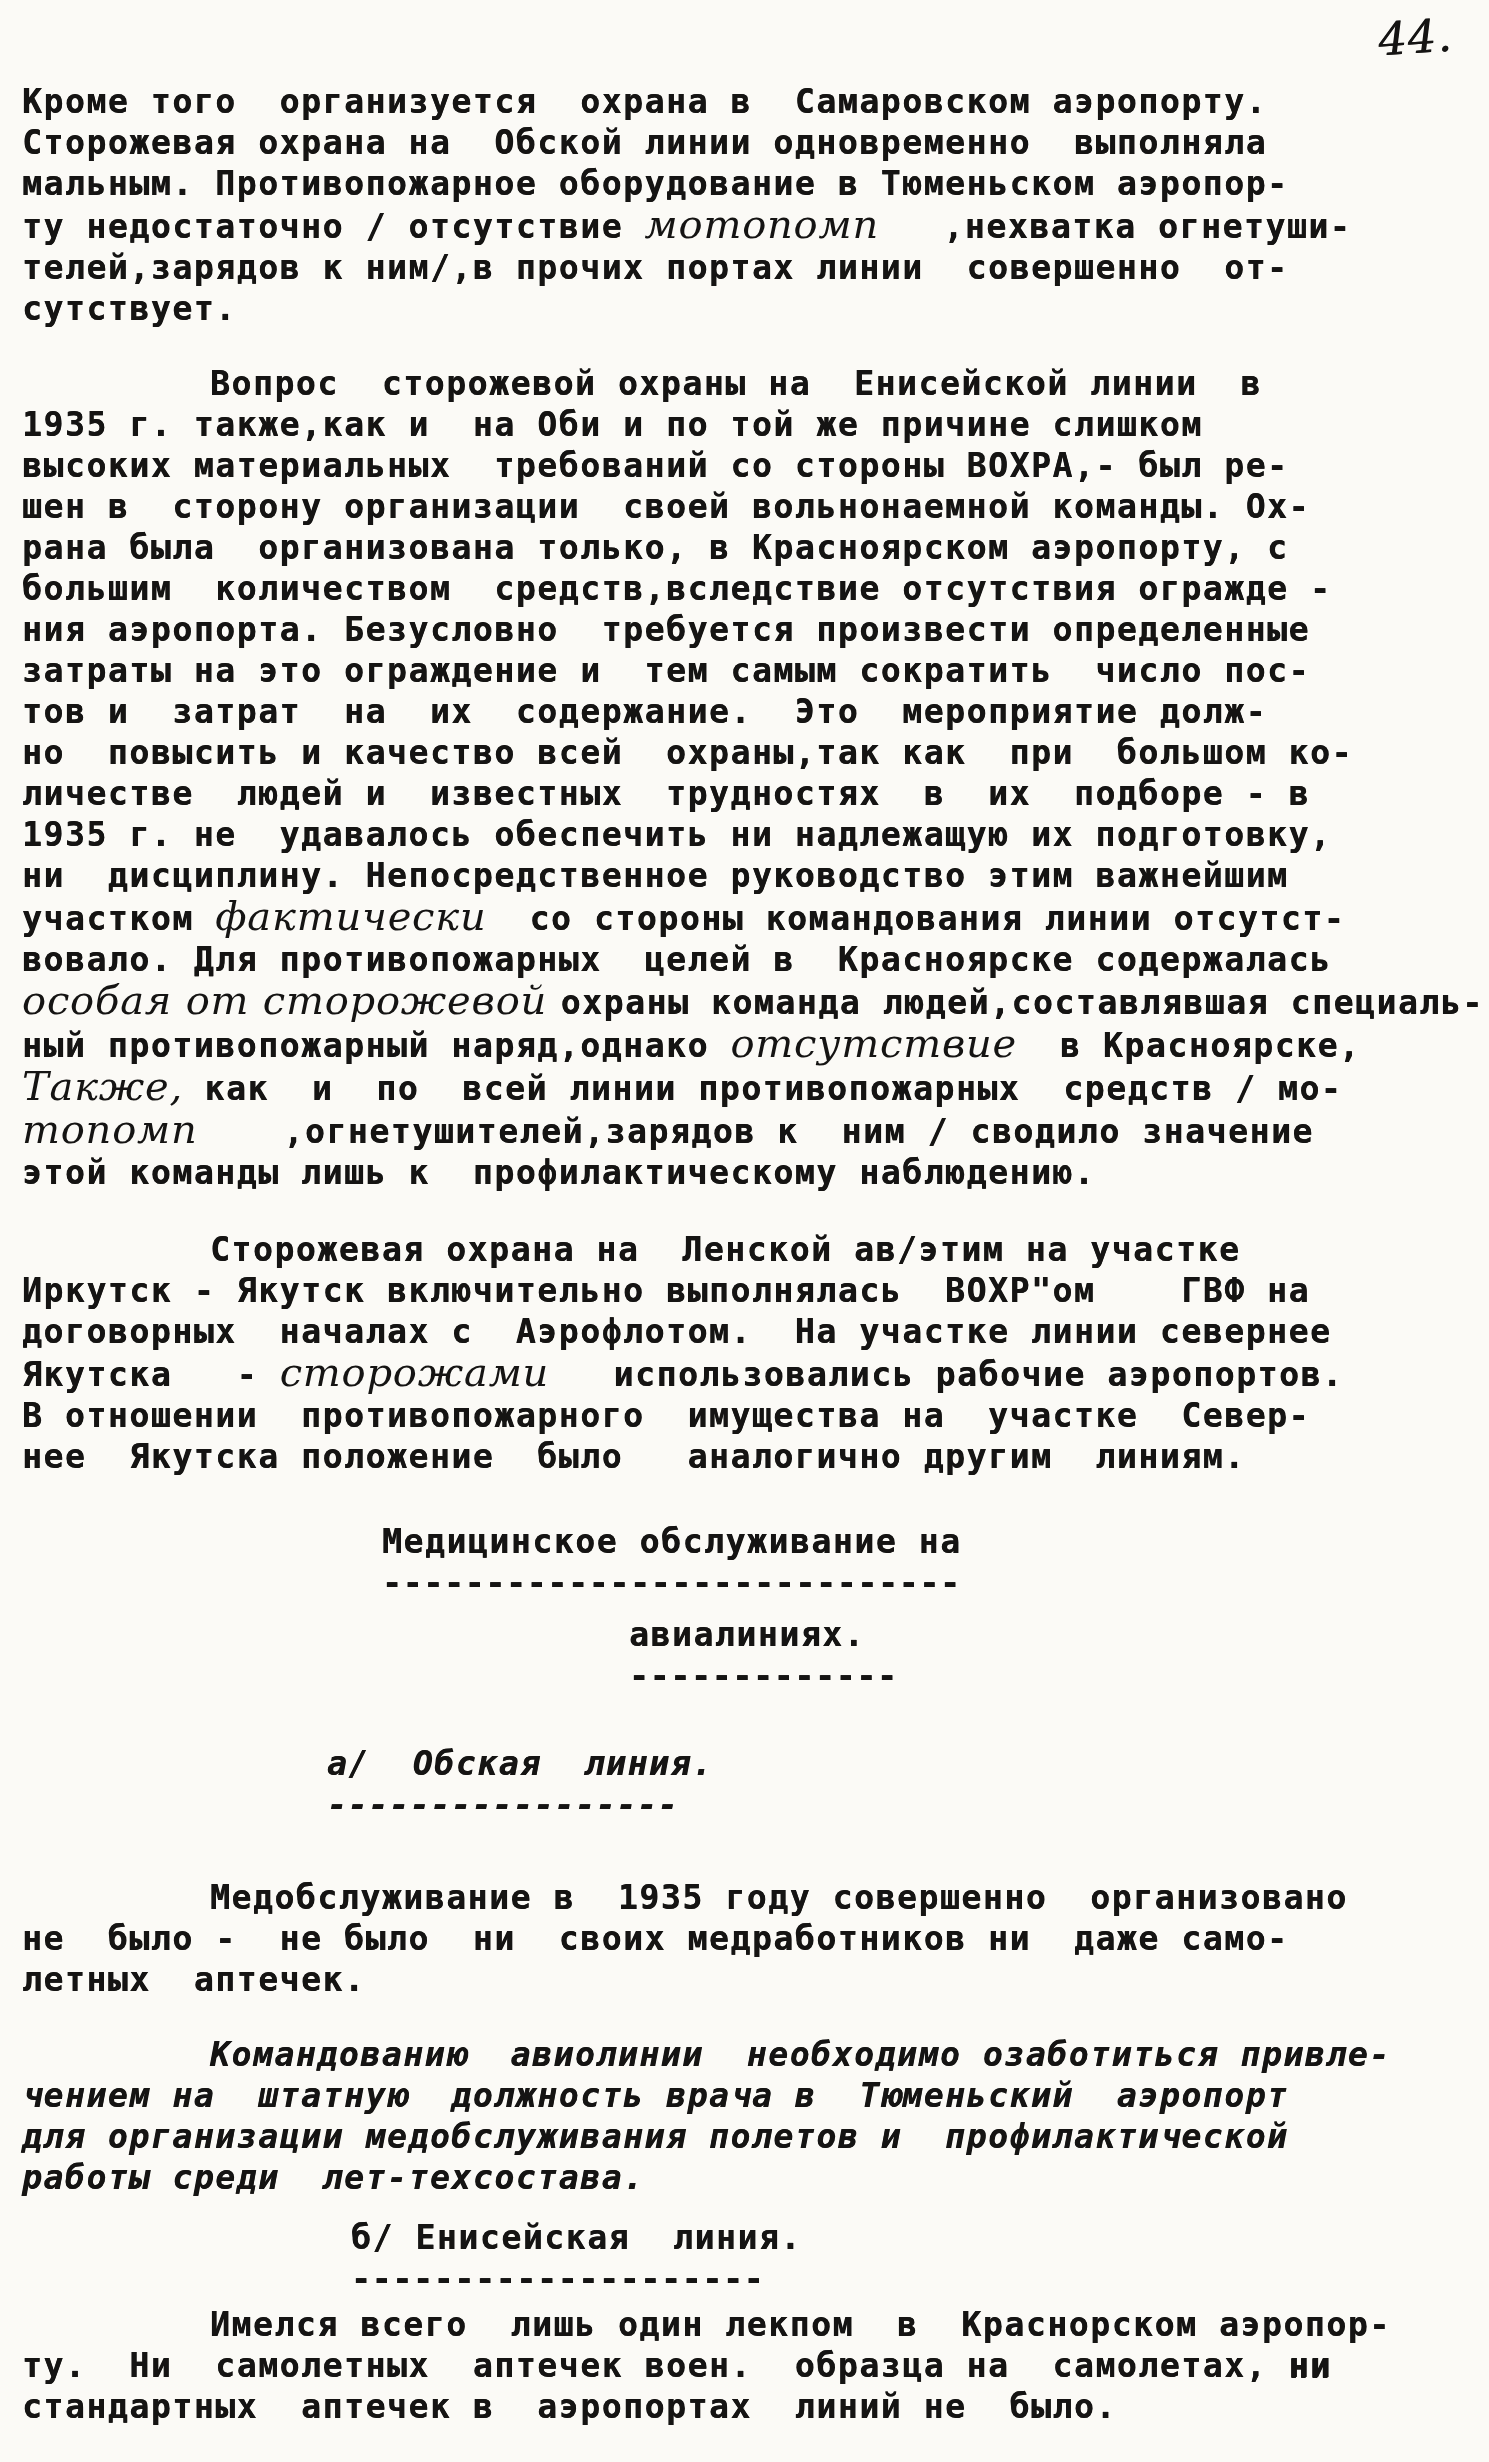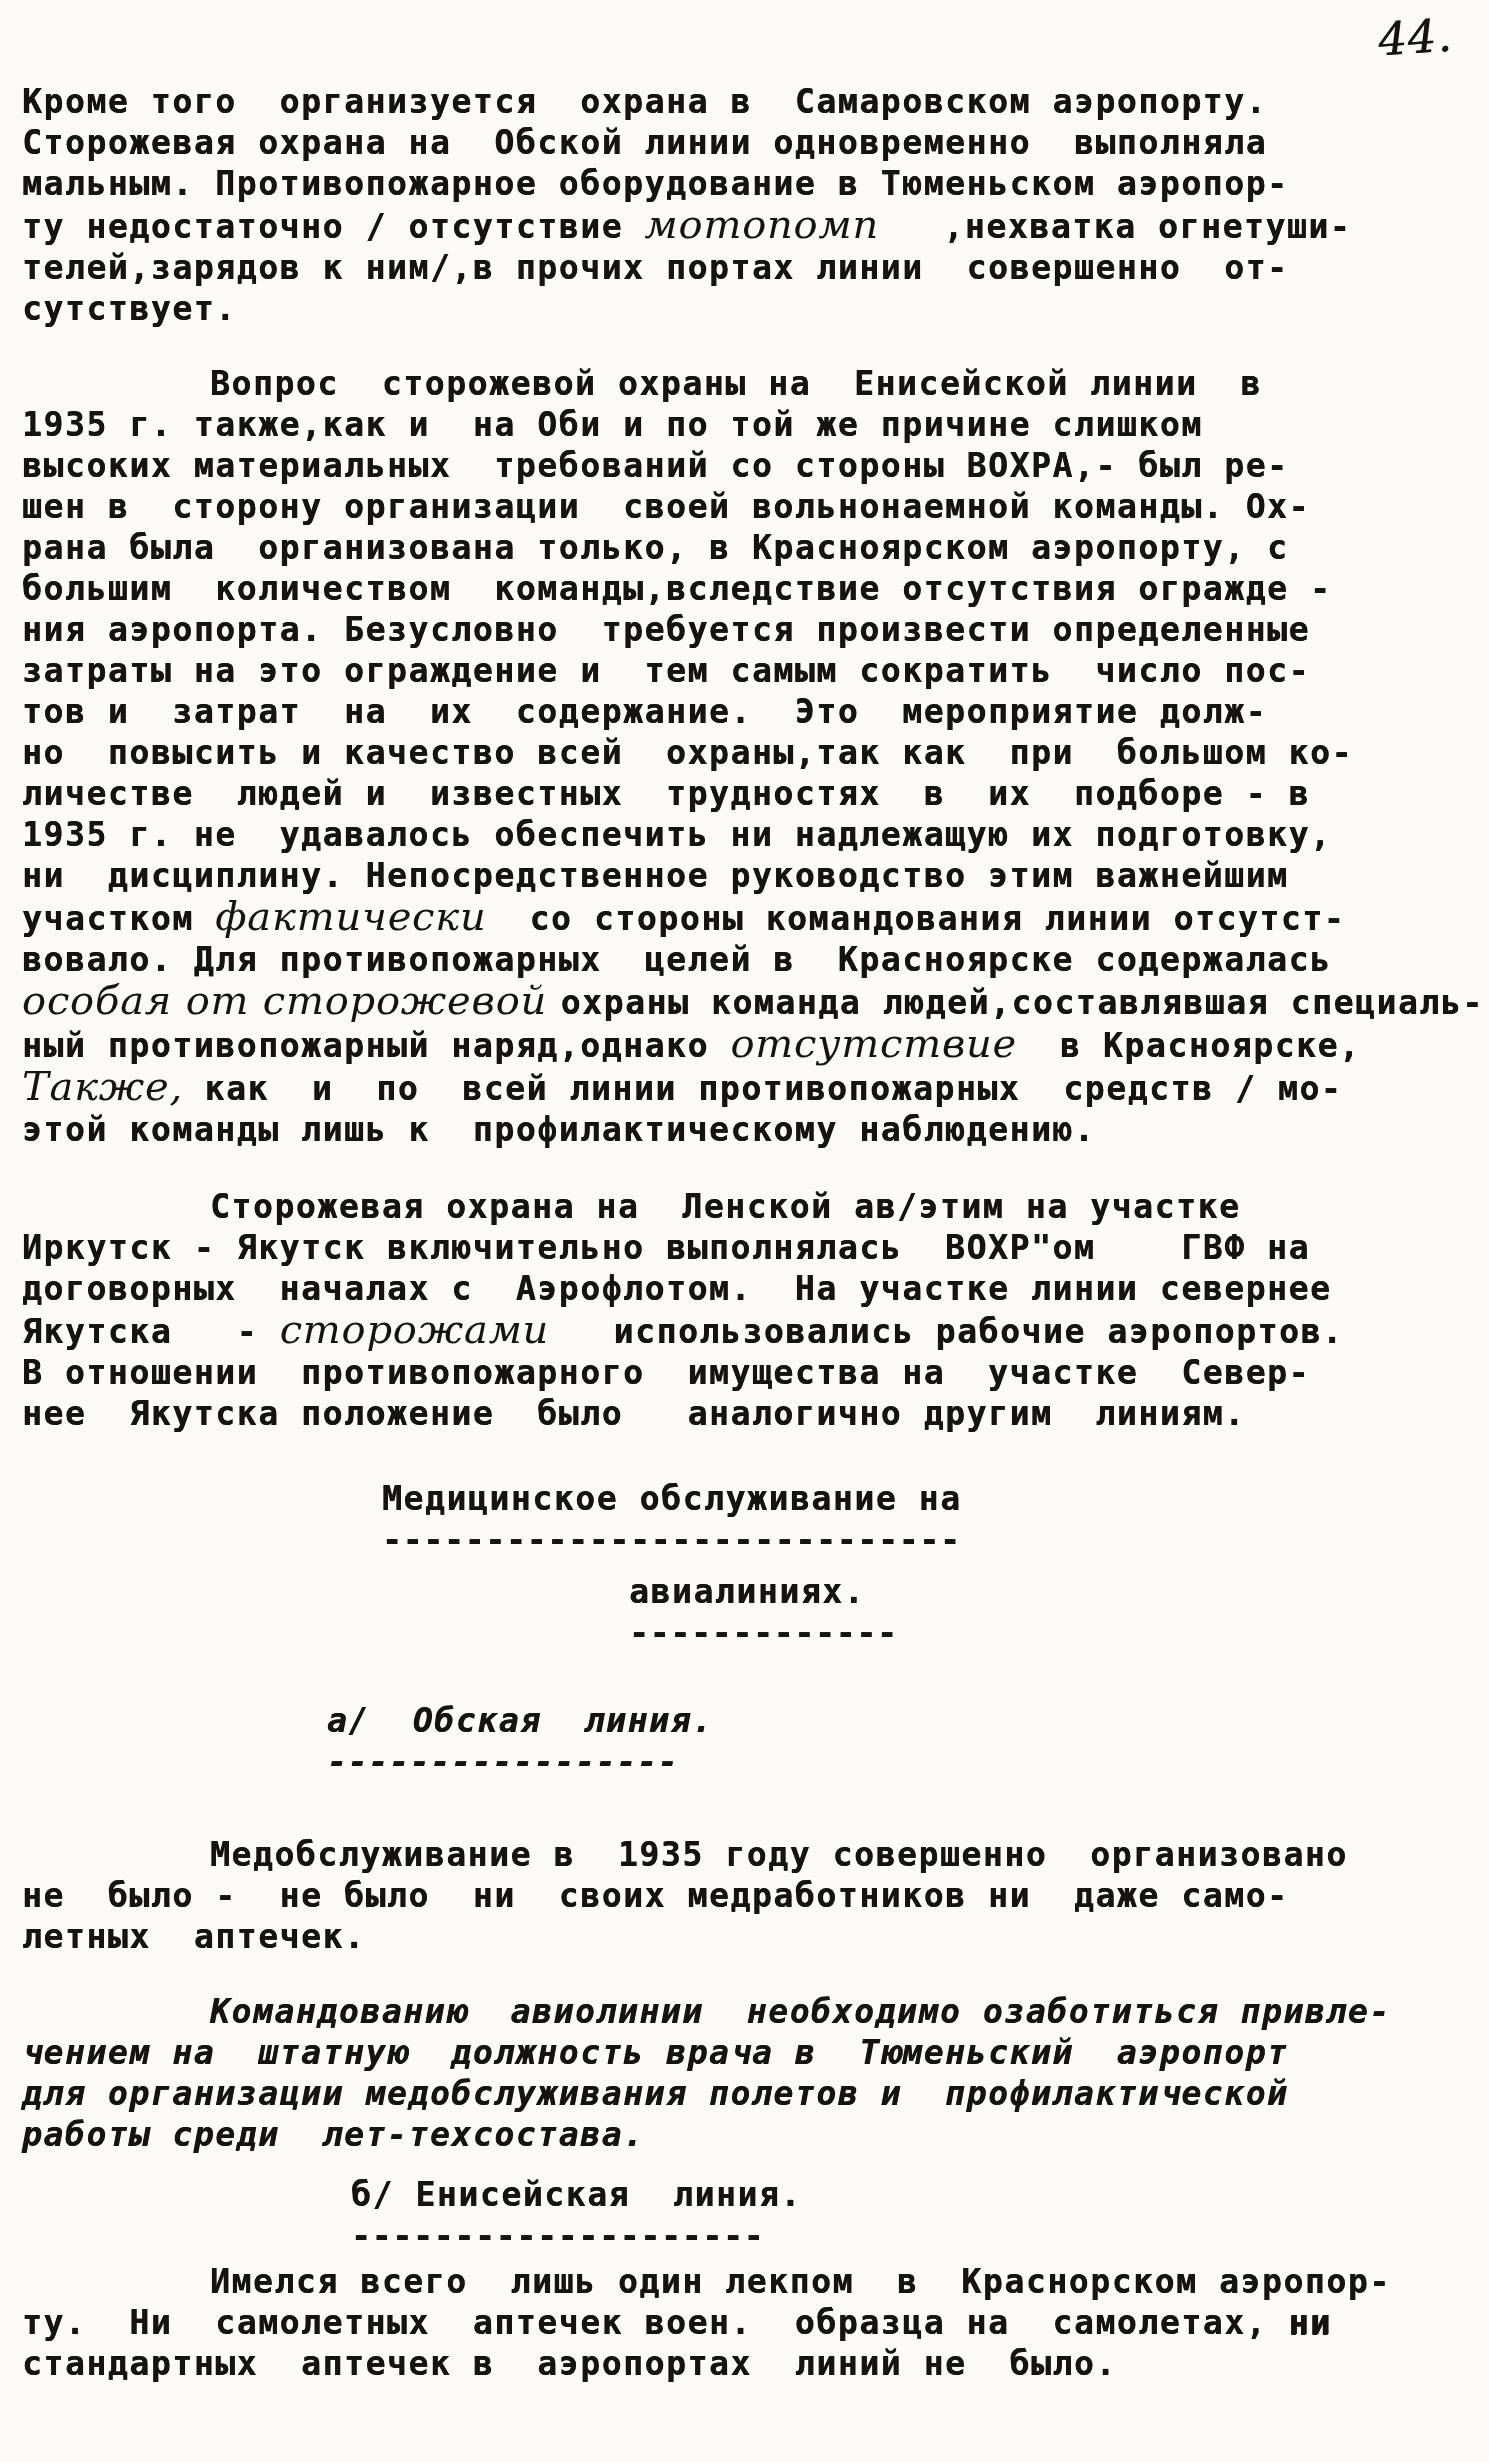--- a/index.html
+++ b/index.html
@@ -67,33 +67,34 @@
         <div class="line" data-name="text-line"><span data-name="typed-text">ту недостаточно / отсутствие </span><span class="hw" data-name="handwritten-text">мотопомп</span><span data-name="typed-text">   ,нехватка огнетуши-</span></div>
         <div class="line" data-name="text-line"><span data-name="typed-text">телей,зарядов к ним/,в прочих портах линии  совершенно  от-</span></div>
         <div class="line" data-name="text-line"><span data-name="typed-text">сутствует.</span></div>
       </div>
       <div class="para" data-name="paragraph-guard-yenisei">
         <div class="line indent" data-name="text-line"><span data-name="typed-text">Вопрос  сторожевой охраны на  Енисейской линии  в</span></div>
         <div class="line" data-name="text-line"><span data-name="typed-text">1935 г. также,как и  на Оби и по той же причине слишком</span></div>
         <div class="line" data-name="text-line"><span data-name="typed-text">высоких материальных  требований со стороны ВОХРА,- был ре-</span></div>
         <div class="line" data-name="text-line"><span data-name="typed-text">шен в  сторону организации  своей вольнонаемной команды. Ох-</span></div>
         <div class="line" data-name="text-line"><span data-name="typed-text">рана была  организована только, в Красноярском аэропорту, с</span></div>
-        <div class="line" data-name="text-line"><span data-name="typed-text">большим  количеством  команды,вследствие отсутствия огражде -</span></div>
+        <div class="line" data-name="text-line"><span data-name="typed-text">большим  количеством  средств,вследствие отсутствия огражде -</span></div>
         <div class="line" data-name="text-line"><span data-name="typed-text">ния аэропорта. Безусловно  требуется произвести определенные</span></div>
         <div class="line" data-name="text-line"><span data-name="typed-text">затраты на это ограждение и  тем самым сократить  число пос-</span></div>
         <div class="line" data-name="text-line"><span data-name="typed-text">тов и  затрат  на  их  содержание.  Это  мероприятие долж-</span></div>
         <div class="line" data-name="text-line"><span data-name="typed-text">но  повысить и качество всей  охраны,так как  при  большом ко-</span></div>
         <div class="line" data-name="text-line"><span data-name="typed-text">личестве  людей и  известных  трудностях  в  их  подборе - в</span></div>
         <div class="line" data-name="text-line"><span data-name="typed-text">1935 г. не  удавалось обеспечить ни надлежащую их подготовку,</span></div>
         <div class="line" data-name="text-line"><span data-name="typed-text">ни  дисциплину. Непосредственное руководство этим важнейшим</span></div>
         <div class="line" data-name="text-line"><span data-name="typed-text">участком </span><span class="hw" data-name="handwritten-text">фактически</span><span data-name="typed-text">  со стороны командования линии отсутст-</span></div>
         <div class="line" data-name="text-line"><span data-name="typed-text">вовало. Для противопожарных  целей в  Красноярске содержалась</span></div>
         <div class="line" data-name="text-line"><span class="hw" data-name="handwritten-text">особая от сторожевой </span><span data-name="typed-text">охраны команда людей,составлявшая специаль-</span></div>
         <div class="line" data-name="text-line"><span data-name="typed-text">ный противопожарный наряд,однако </span><span class="hw" data-name="handwritten-text">отсутствие</span><span data-name="typed-text">  в Красноярске,</span></div>
         <div class="line" data-name="text-line"><span class="hw" data-name="handwritten-text">Также,</span><span data-name="typed-text"> как  и  по  всей линии противопожарных  средств / мо-</span></div>
+        <div class="line" data-name="text-line"><span class="hw" data-name="handwritten-text">топомп</span><span data-name="typed-text">    ,огнетушителей,зарядов к  ним / сводило значение</span></div>
         <div class="line" data-name="text-line"><span data-name="typed-text">этой команды лишь к  профилактическому наблюдению.</span></div>
       </div>
       <div class="para" data-name="paragraph-guard-lena">
         <div class="line indent" data-name="text-line"><span data-name="typed-text">Сторожевая охрана на  Ленской ав/этим на участке</span></div>
         <div class="line" data-name="text-line"><span data-name="typed-text">Иркутск - Якутск включительно выполнялась  ВОХР"ом    ГВФ на</span></div>
         <div class="line" data-name="text-line"><span data-name="typed-text">договорных  началах с  Аэрофлотом.  На участке линии севернее</span></div>
         <div class="line" data-name="text-line"><span data-name="typed-text">Якутска   - </span><span class="hw" data-name="handwritten-text">сторожами</span><span data-name="typed-text">   использовались рабочие аэропортов.</span></div>
         <div class="line" data-name="text-line"><span data-name="typed-text">В отношении  противопожарного  имущества на  участке  Север-</span></div>
         <div class="line" data-name="text-line"><span data-name="typed-text">нее  Якутска положение  было   аналогично другим  линиям.</span></div>
       </div>

